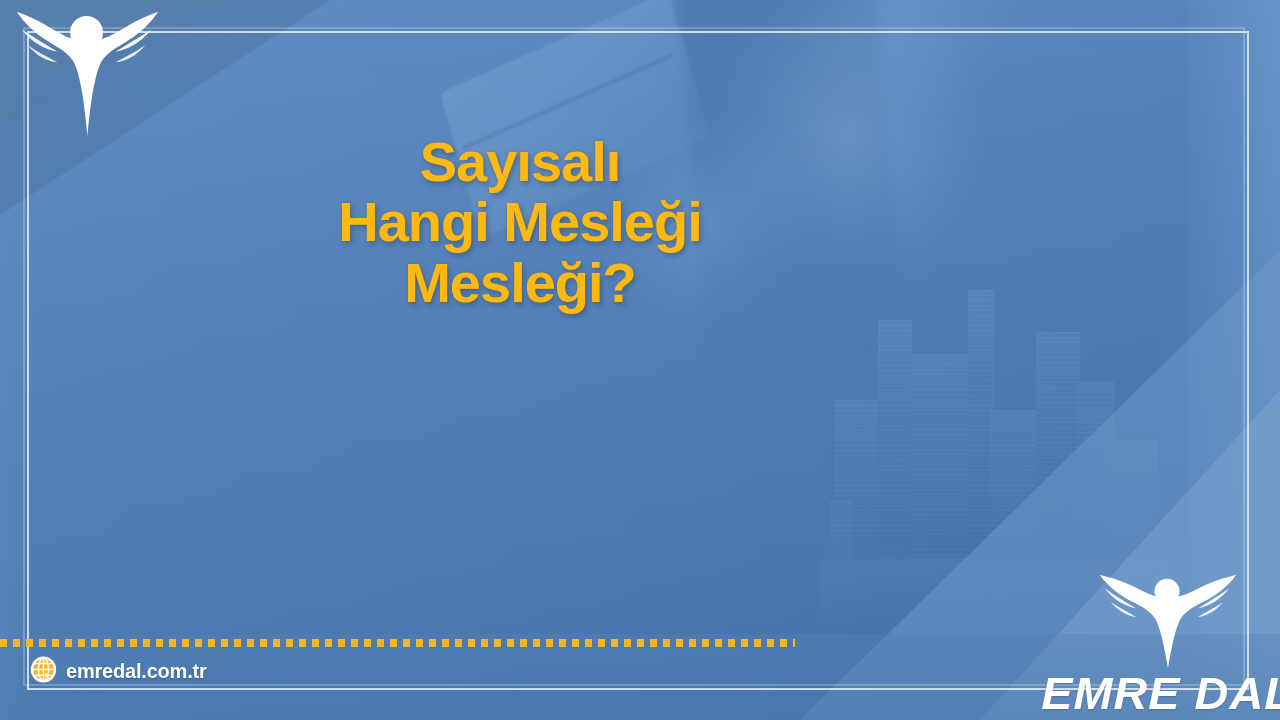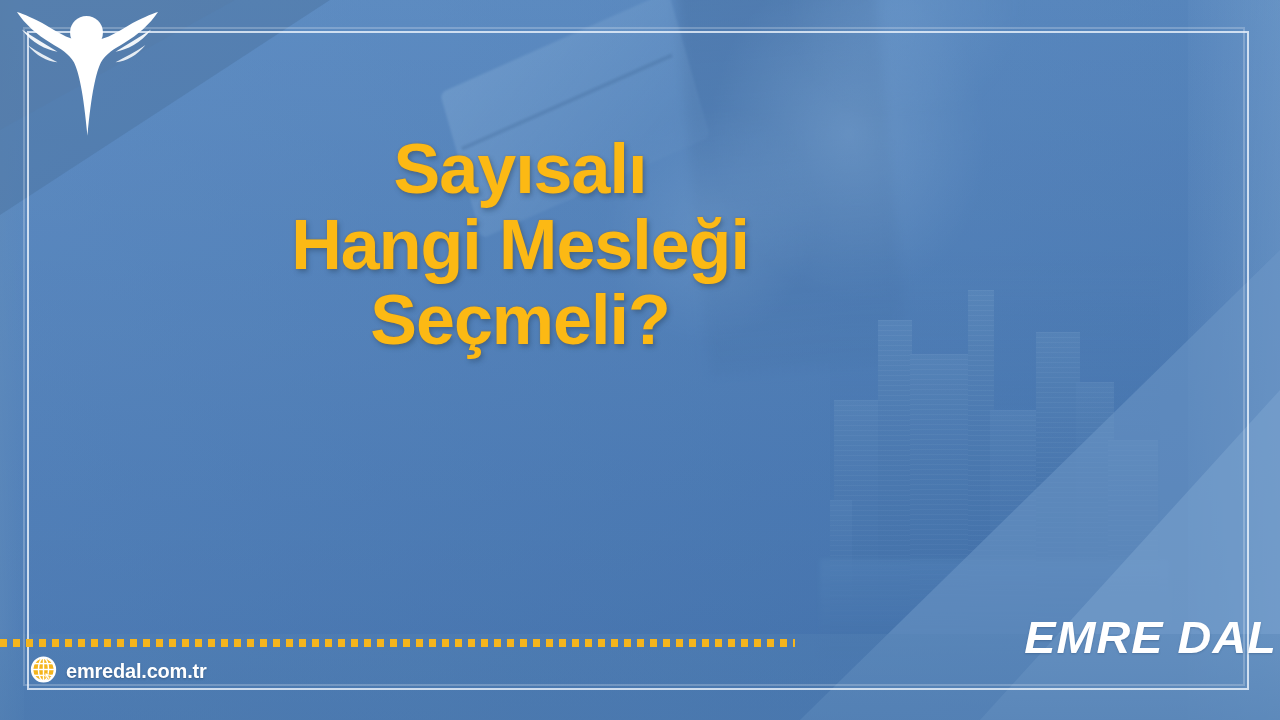--- a/index.html
+++ b/index.html
@@ -153,41 +153,41 @@
     left:23px;top:27px;
     width:1222px;height:659px;
     border:2px solid rgba(255,255,255,.22);
     box-sizing:border-box;
     pointer-events:none;
   }
 
   
   .logo-tl{position:absolute;left:14px;top:8px;width:145px;height:130px;}
   .logo-br{position:absolute;right:8px;bottom:4px;width:210px;height:160px;
-            display:flex;flex-direction:row;align-items:center;justify-content:flex-end;}
+            display:flex;flex-direction:column;align-items:center;justify-content:flex-end;}
   .logo-br .mark{width:152px;height:96px;}
   .brand-word{
     font-family:"Liberation Sans",sans-serif;
     font-weight:bold;font-style:italic;
     font-size:45px;letter-spacing:1px;
     color:#ffffff;line-height:1;
     margin-top:2px;
     white-space:nowrap;
     text-shadow:0 1px 2px rgba(40,70,105,.35);
     transform:scaleX(1.04);
   }
 
   
   .headline{
     position:absolute;
     left:0;top:132px;width:1040px;
     text-align:center;
     font-family:"Liberation Sans",sans-serif;
     font-weight:bold;
-    font-size:70px;
+    font-size:56px;
     line-height:1.08;
     color:#fcb914;
     letter-spacing:-1px;
     text-shadow:
       0 0 2px rgba(160,95,0,.40),
       2px 3px 5px rgba(40,70,105,.45);
   }
   .headline .ln{display:block;white-space:nowrap;}
 
   
@@ -272,21 +272,21 @@
         <path d="M142 22 C 130 30, 116 38, 105 45 C 117 43, 131 36, 142 22 Z" opacity=".92"></path>
         <path d="M14 38 C 24 45, 36 51, 45 56 C 34 55, 23 49, 14 38 Z" opacity=".85"></path>
         <path d="M136 38 C 126 45, 114 51, 105 56 C 116 55, 127 49, 136 38 Z" opacity=".85"></path>
       </g>
     </svg>
   </div>
 
   <div class="headline">
     <span class="ln">Sayısalı</span>
     <span class="ln">Hangi Mesleği</span>
-    <span class="ln">Seçmeli?</span>
+    <span class="ln">Mesleği?</span>
   </div>
 
   <div class="logo-br">
     <svg class="mark" viewBox="0 0 150 100" aria-hidden="true">
       <g fill="#ffffff">
         <circle cx="75" cy="19" r="13"></circle>
         <path d="M75 26 C 91 26, 101 19, 114 13 C 127 7, 138 4, 147 2
                  C 139 13, 127 23, 113 30 C 103 35, 94 40, 89 48
                  C 84 57, 80 76, 76 99 C 72 76, 68 57, 63 48
                  C 58 40, 49 35, 39 30 C 25 23, 13 13, 5 2

